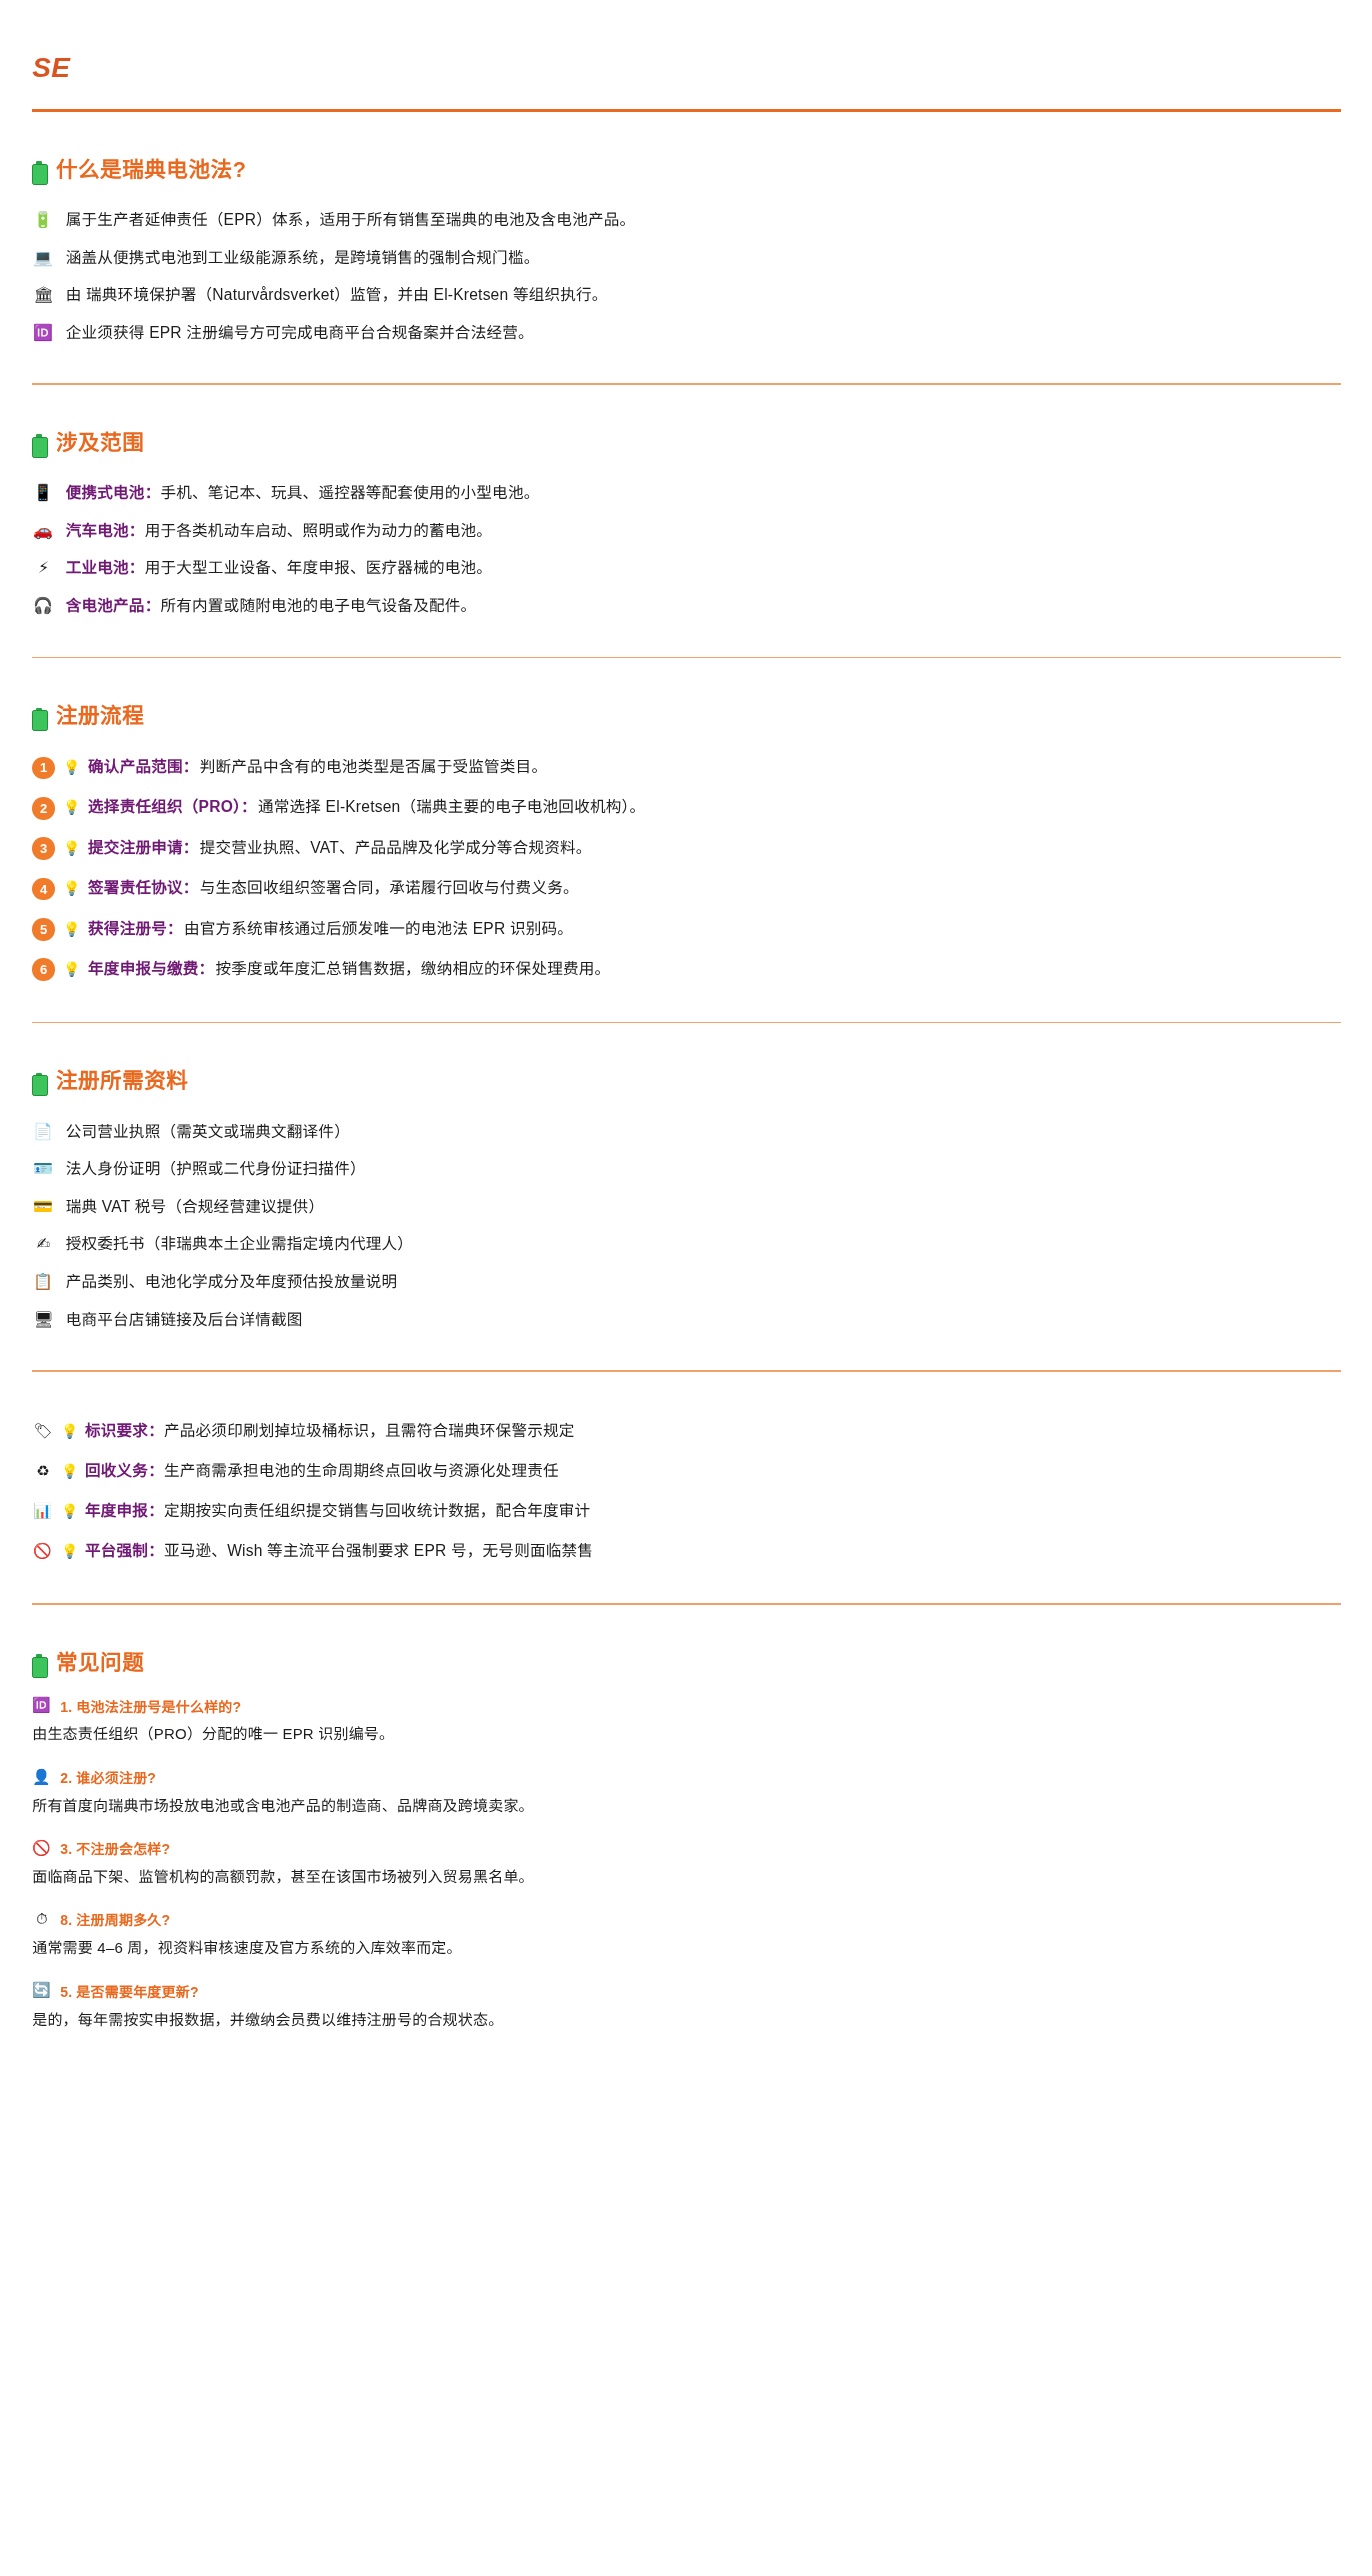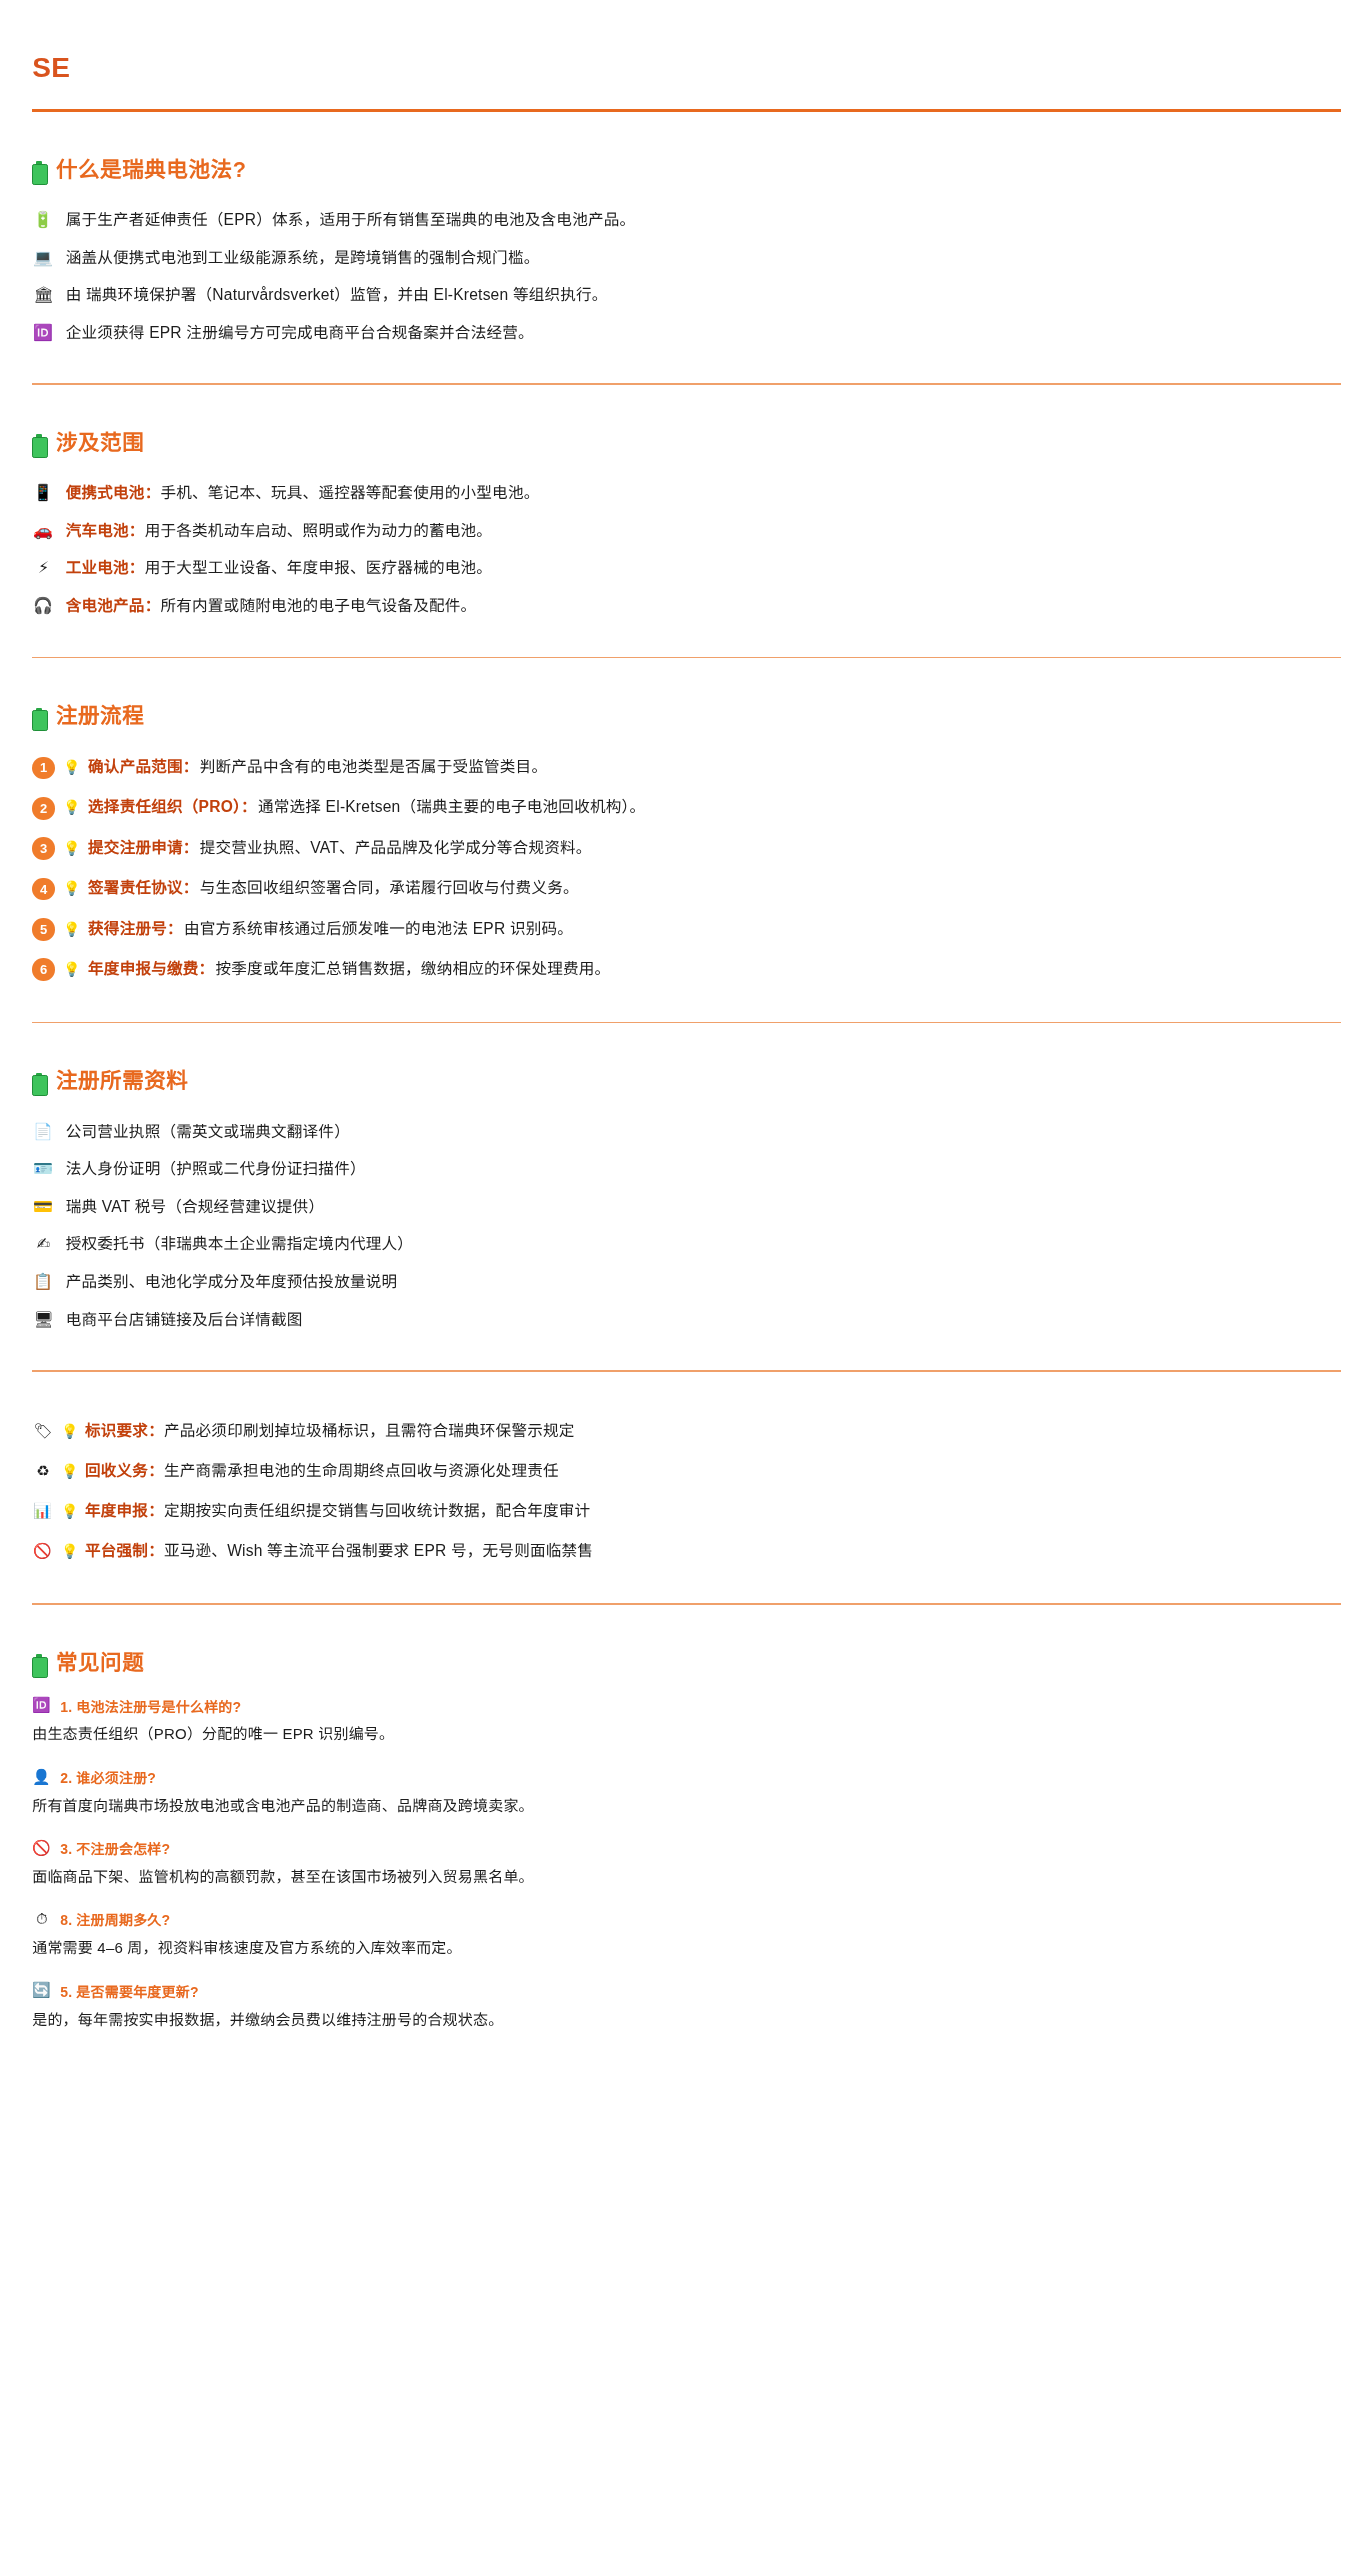--- a/index.html
+++ b/index.html
@@ -17,20 +17,21 @@
   .page {
     width: 1373px;
     padding: 52px 30px 65px 30px;
   }
   
   .doc-header {
     display: flex;
     align-items: flex-end;
     gap: 17px;
     padding-left: 2.2px;
+    font-style: italic;
   }
   .country-code {
     font-size: 28px;
     font-weight: bold;
     color: #d9541e;
     letter-spacing: 0.5px;
   }
   .doc-title {
     font-size: 33px;
     font-weight: bold;
@@ -107,21 +108,21 @@
     text-align: center;
   }
   .item-text {
     font-size: 15.6px;
     line-height: 21.6px;
     color: #1d1d1d;
     letter-spacing: 0.2px;
   }
   .item-text b, .lead {
     font-weight: bold;
-    color: #c2410c;
+    color: #701a75;
   }
 
   
   .steps { margin-top: 18.3px; }
   .step {
     display: flex;
     align-items: flex-start;
     gap: 8.6px;
     padding: 8.6px 0;
   }

